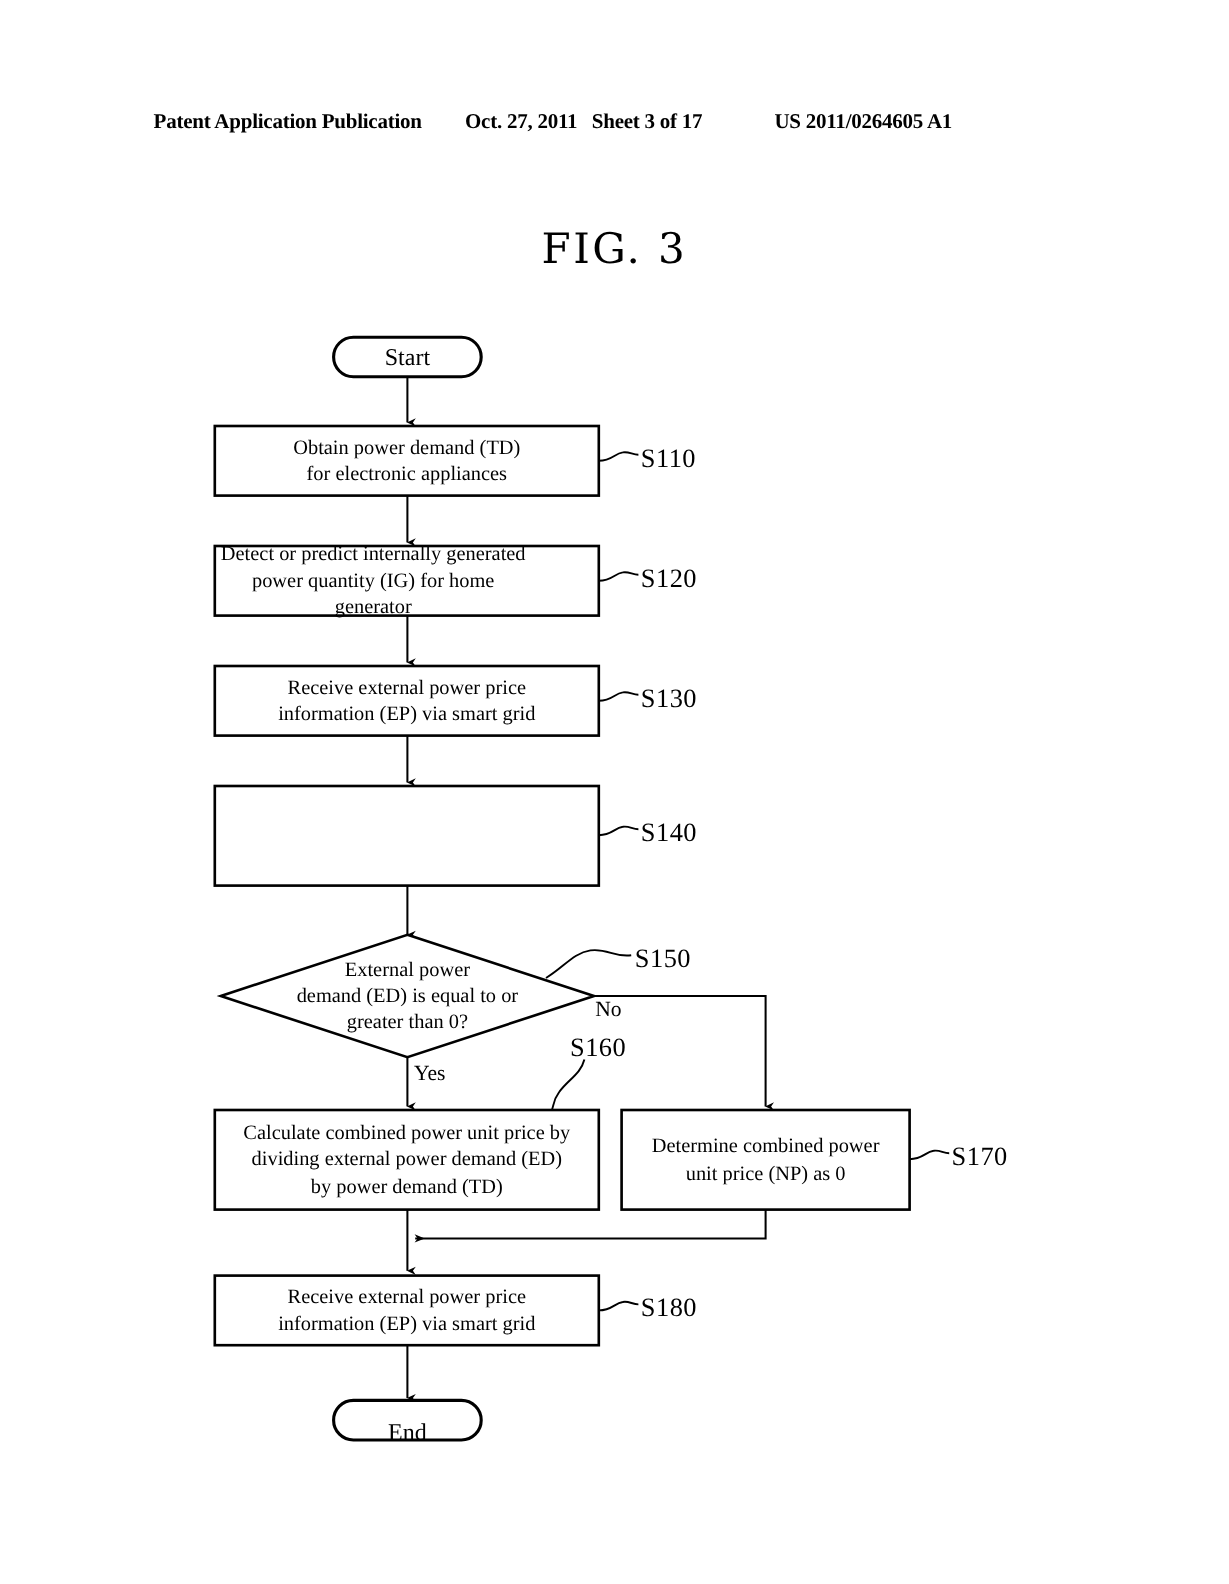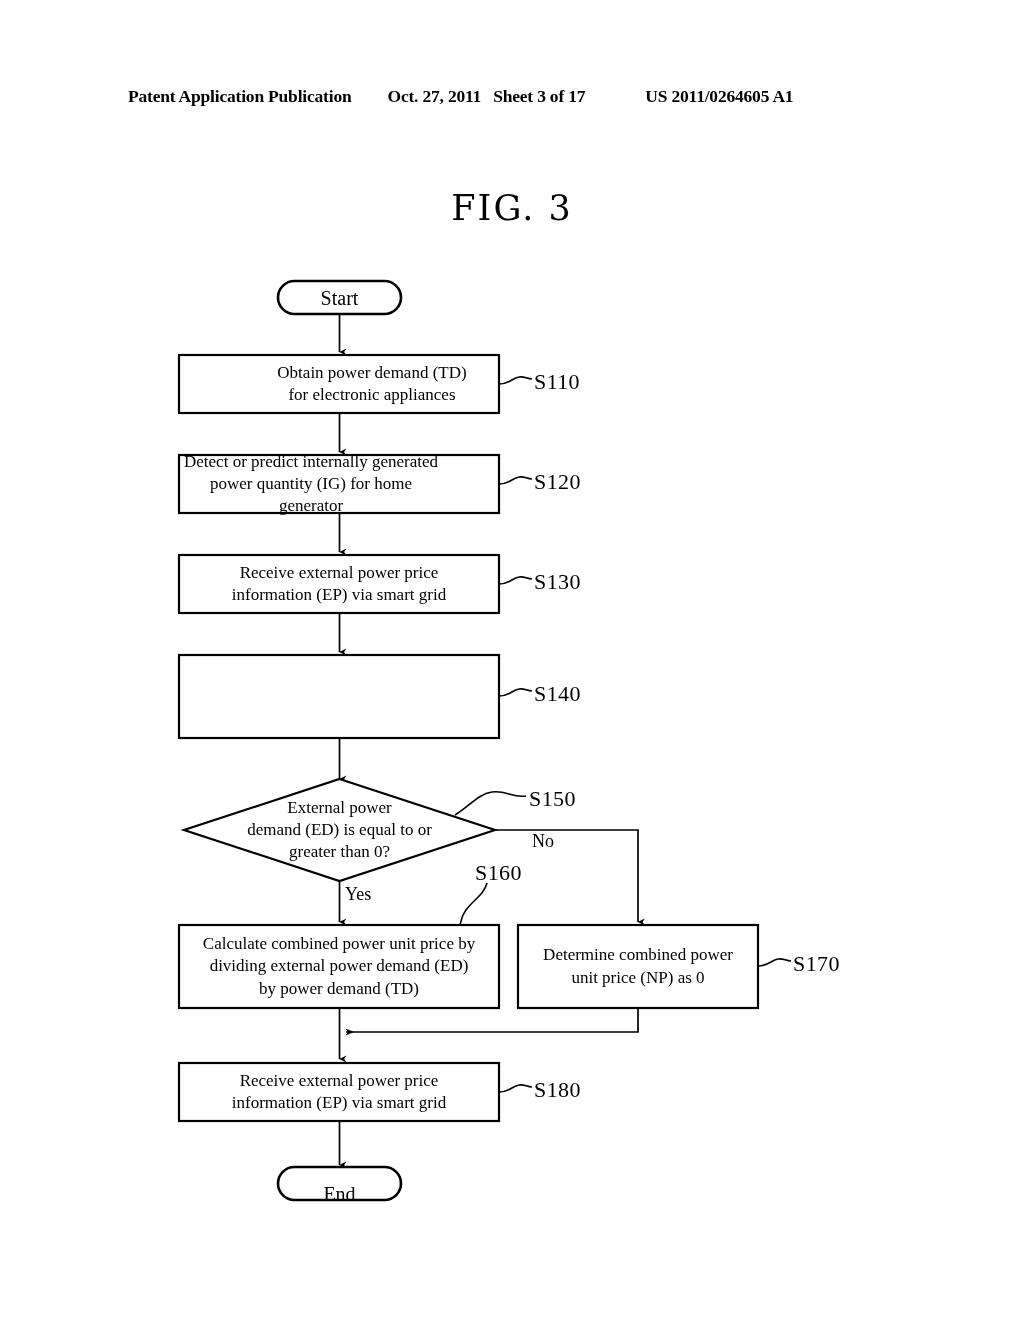--- a/index.html
+++ b/index.html
@@ -19,21 +19,21 @@
 
   
   #page-header {
     position: absolute;
     top: 86px;
     left: 0;
     width: 1024px;
     height: 30px;
     display: flex;
     flex-direction: row;
-    align-items: flex-start;
+    align-items: center;
     justify-content: flex-start;
     font-weight: bold;
     font-size: 17.5px;
     letter-spacing: -0.2px;
     white-space: nowrap;
   }
   #page-header .hdr-pub {
     margin-left: 128px;
   }
   #page-header .hdr-date {
@@ -172,40 +172,40 @@
     <rect x="179" y="1063" width="320" height="58" fill="#ffffff" stroke="#000000" stroke-width="2.2"></rect>
     <path d="M499,1092 C510,1092 512,1086 519,1085 C524,1084 527,1087 532,1087" fill="none" stroke="#000000" stroke-width="1.6"></path>
 
     <line x1="339.5" y1="1121" x2="339.5" y2="1165" stroke="#000000" stroke-width="1.7" marker-end="url(#arrow-down)"></line>
 
     <rect x="278" y="1167" width="123" height="33" rx="16.5" ry="16.5" fill="#ffffff" stroke="#000000" stroke-width="2.6"></rect>
   </svg>
 
   <div class="node-text terminal-text" style="left:278px; top:281px; width:123px; height:33px;">Start</div>
 
-  <div class="node-text" style="left:179px; top:355px; width:320px; height:58px;padding-left:33px;">Obtain power demand (TD)
+  <div class="node-text" style="left:179px; top:355px; width:320px; height:58px;">Obtain power demand (TD)
 for electronic appliances</div>
   <div class="step-label" style="left:534px; top:369px;">S110</div>
 
   <div class="node-text" style="left:179px; top:455px; width:264px; height:58px;">Detect or predict internally generated
 power quantity (IG) for home generator</div>
   <div class="step-label" style="left:534px; top:469px;">S120</div>
 
   <div class="node-text" style="left:179px; top:555px; width:320px; height:58px;">Receive external power price
 information (EP) via smart grid</div>
   <div class="step-label" style="left:534px; top:569px;">S130</div>
 
   <div class="step-label" style="left:534px; top:681px;">S140</div>
 
   <div class="node-text" style="left:204px; top:788px; width:271px; height:84px;">External power
 demand (ED) is equal to or
 greater than 0?</div>
   <div class="step-label" style="left:529px; top:786px;">S150</div>
 
-  <div class="branch-label" style="left:496px; top:831px;margin-left:36px;">No</div>
+  <div class="branch-label" style="left:496px; top:831px;">No</div>
   <div class="branch-label" style="left:345px; top:884px;">Yes</div>
 
   <div class="step-label" style="left:475px; top:860px;">S160</div>
   <div class="node-text" style="left:179px; top:925px; width:320px; height:83px;">Calculate combined power unit price by
 dividing external power demand (ED)
 by power demand (TD)</div>
 
   <div class="node-text" style="left:518px; top:925px; width:240px; height:83px;">Determine combined power
 unit price (NP) as 0</div>
   <div class="step-label" style="left:793px; top:951px;">S170</div>

